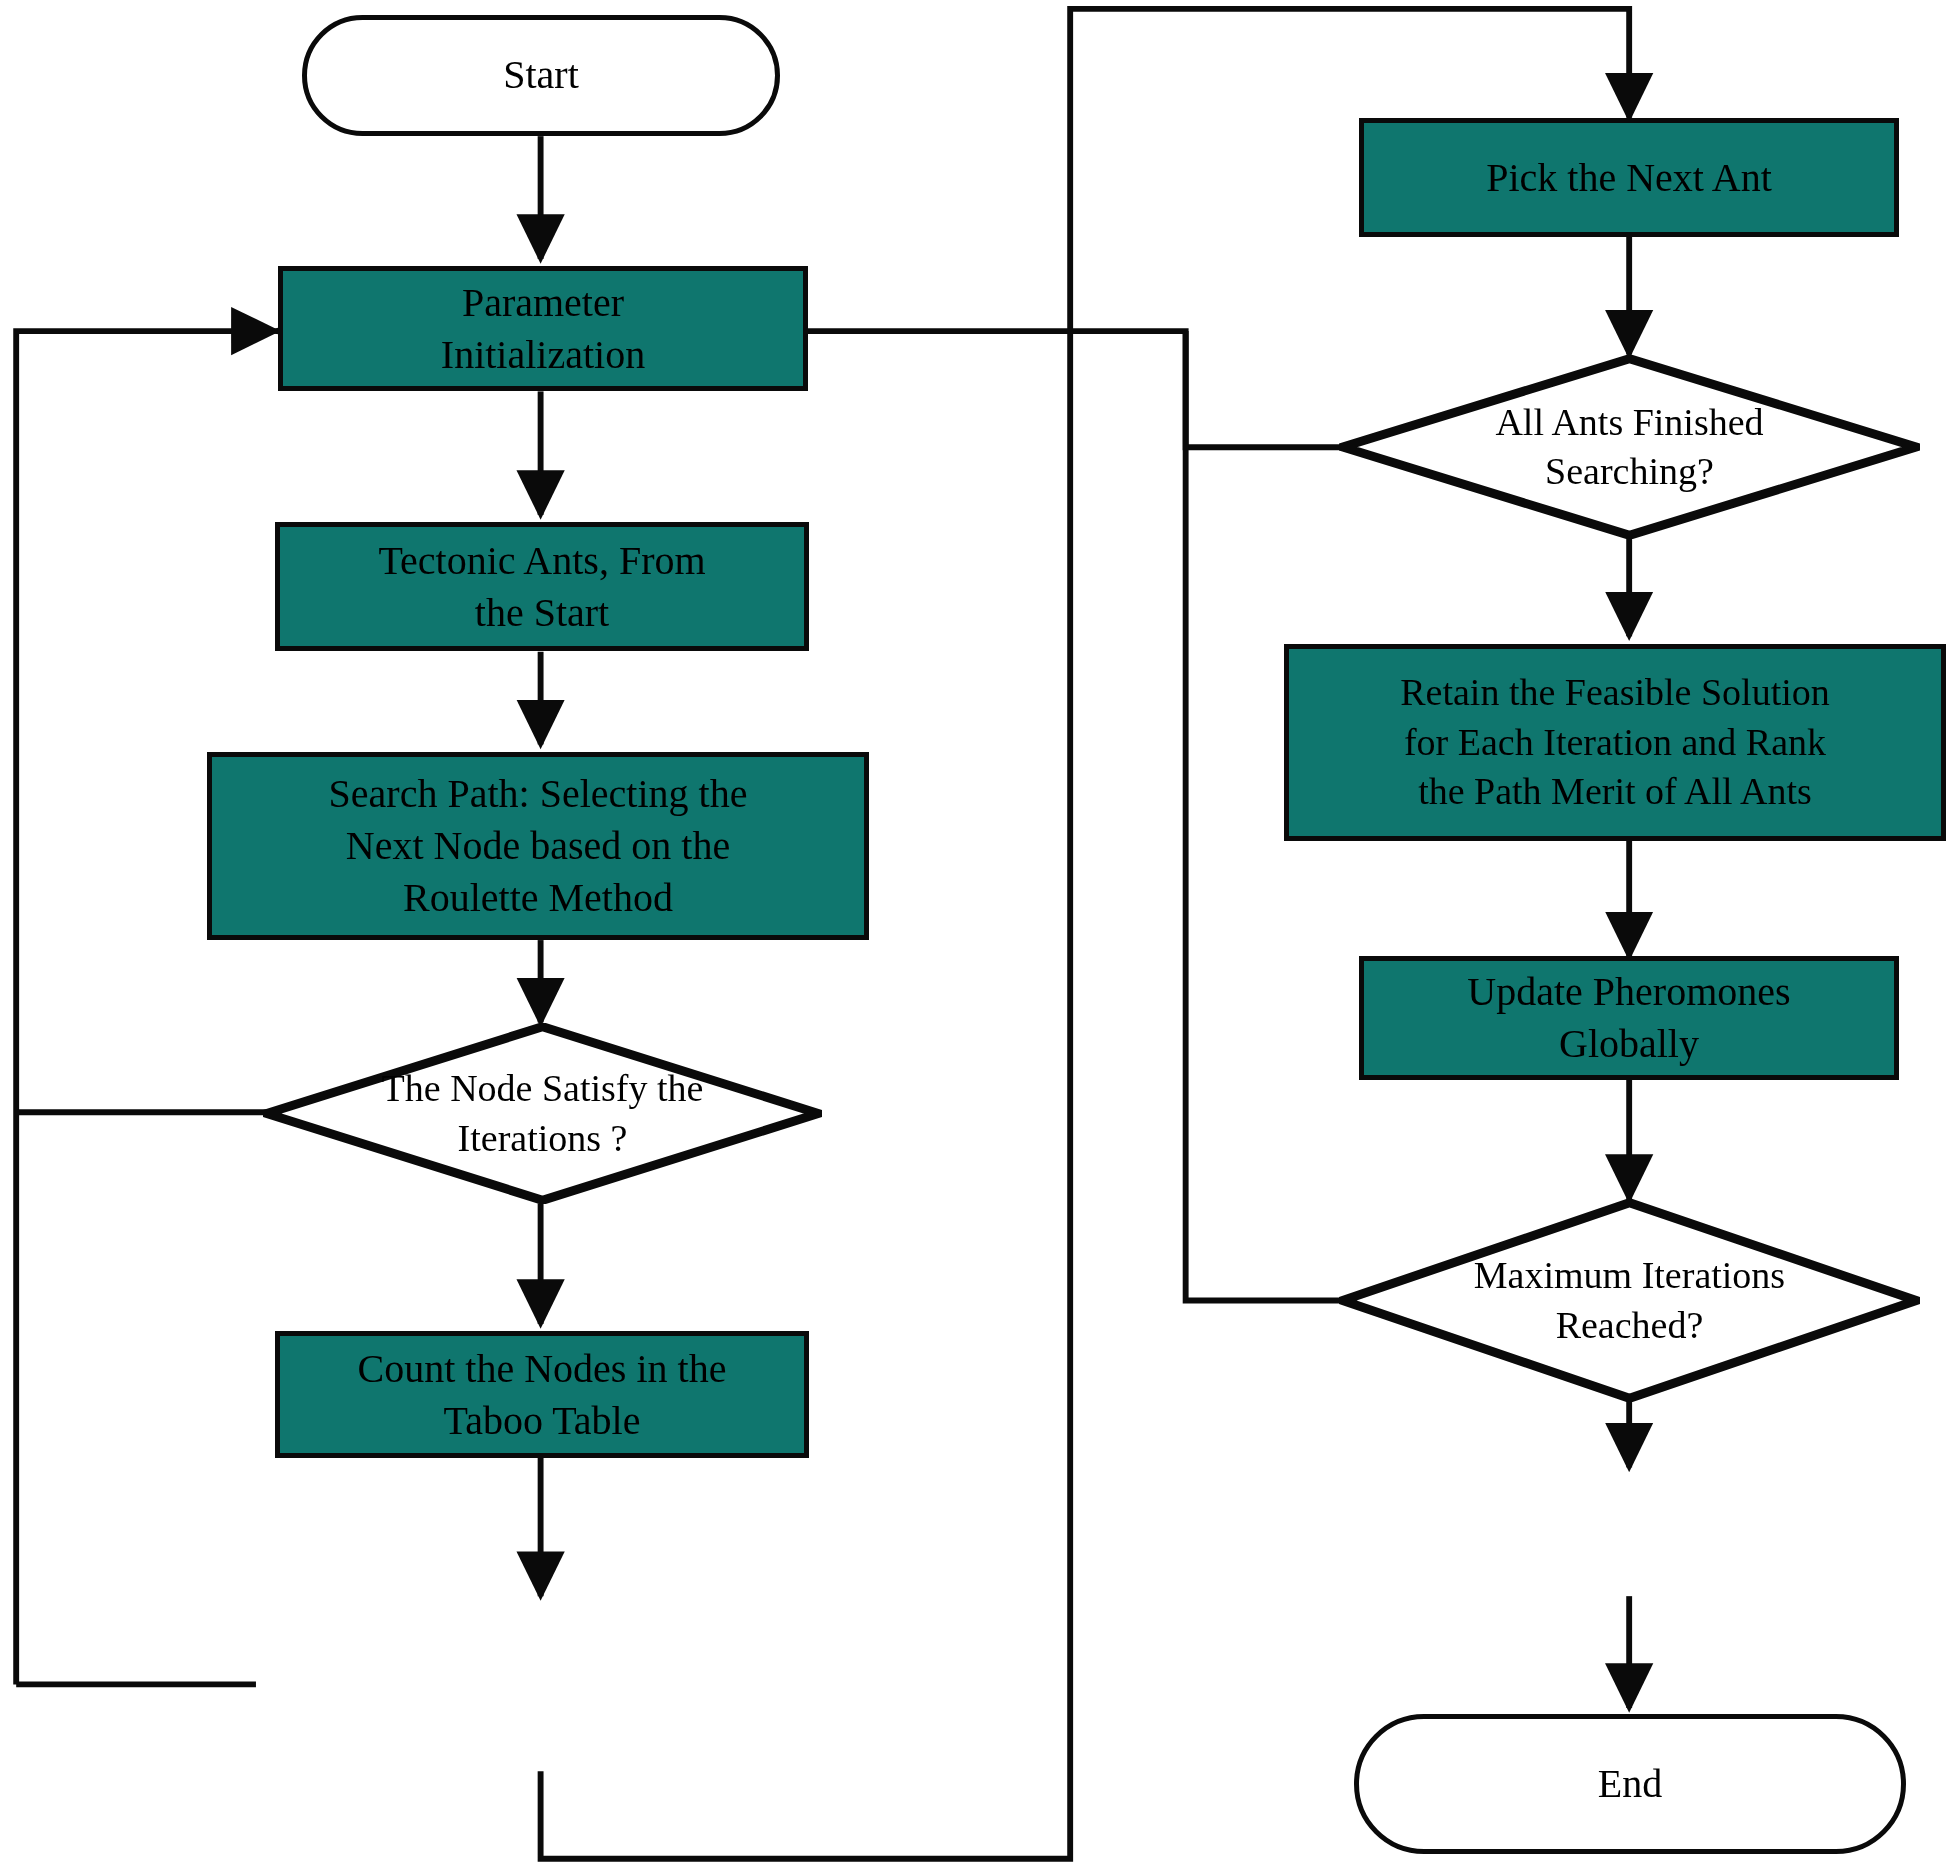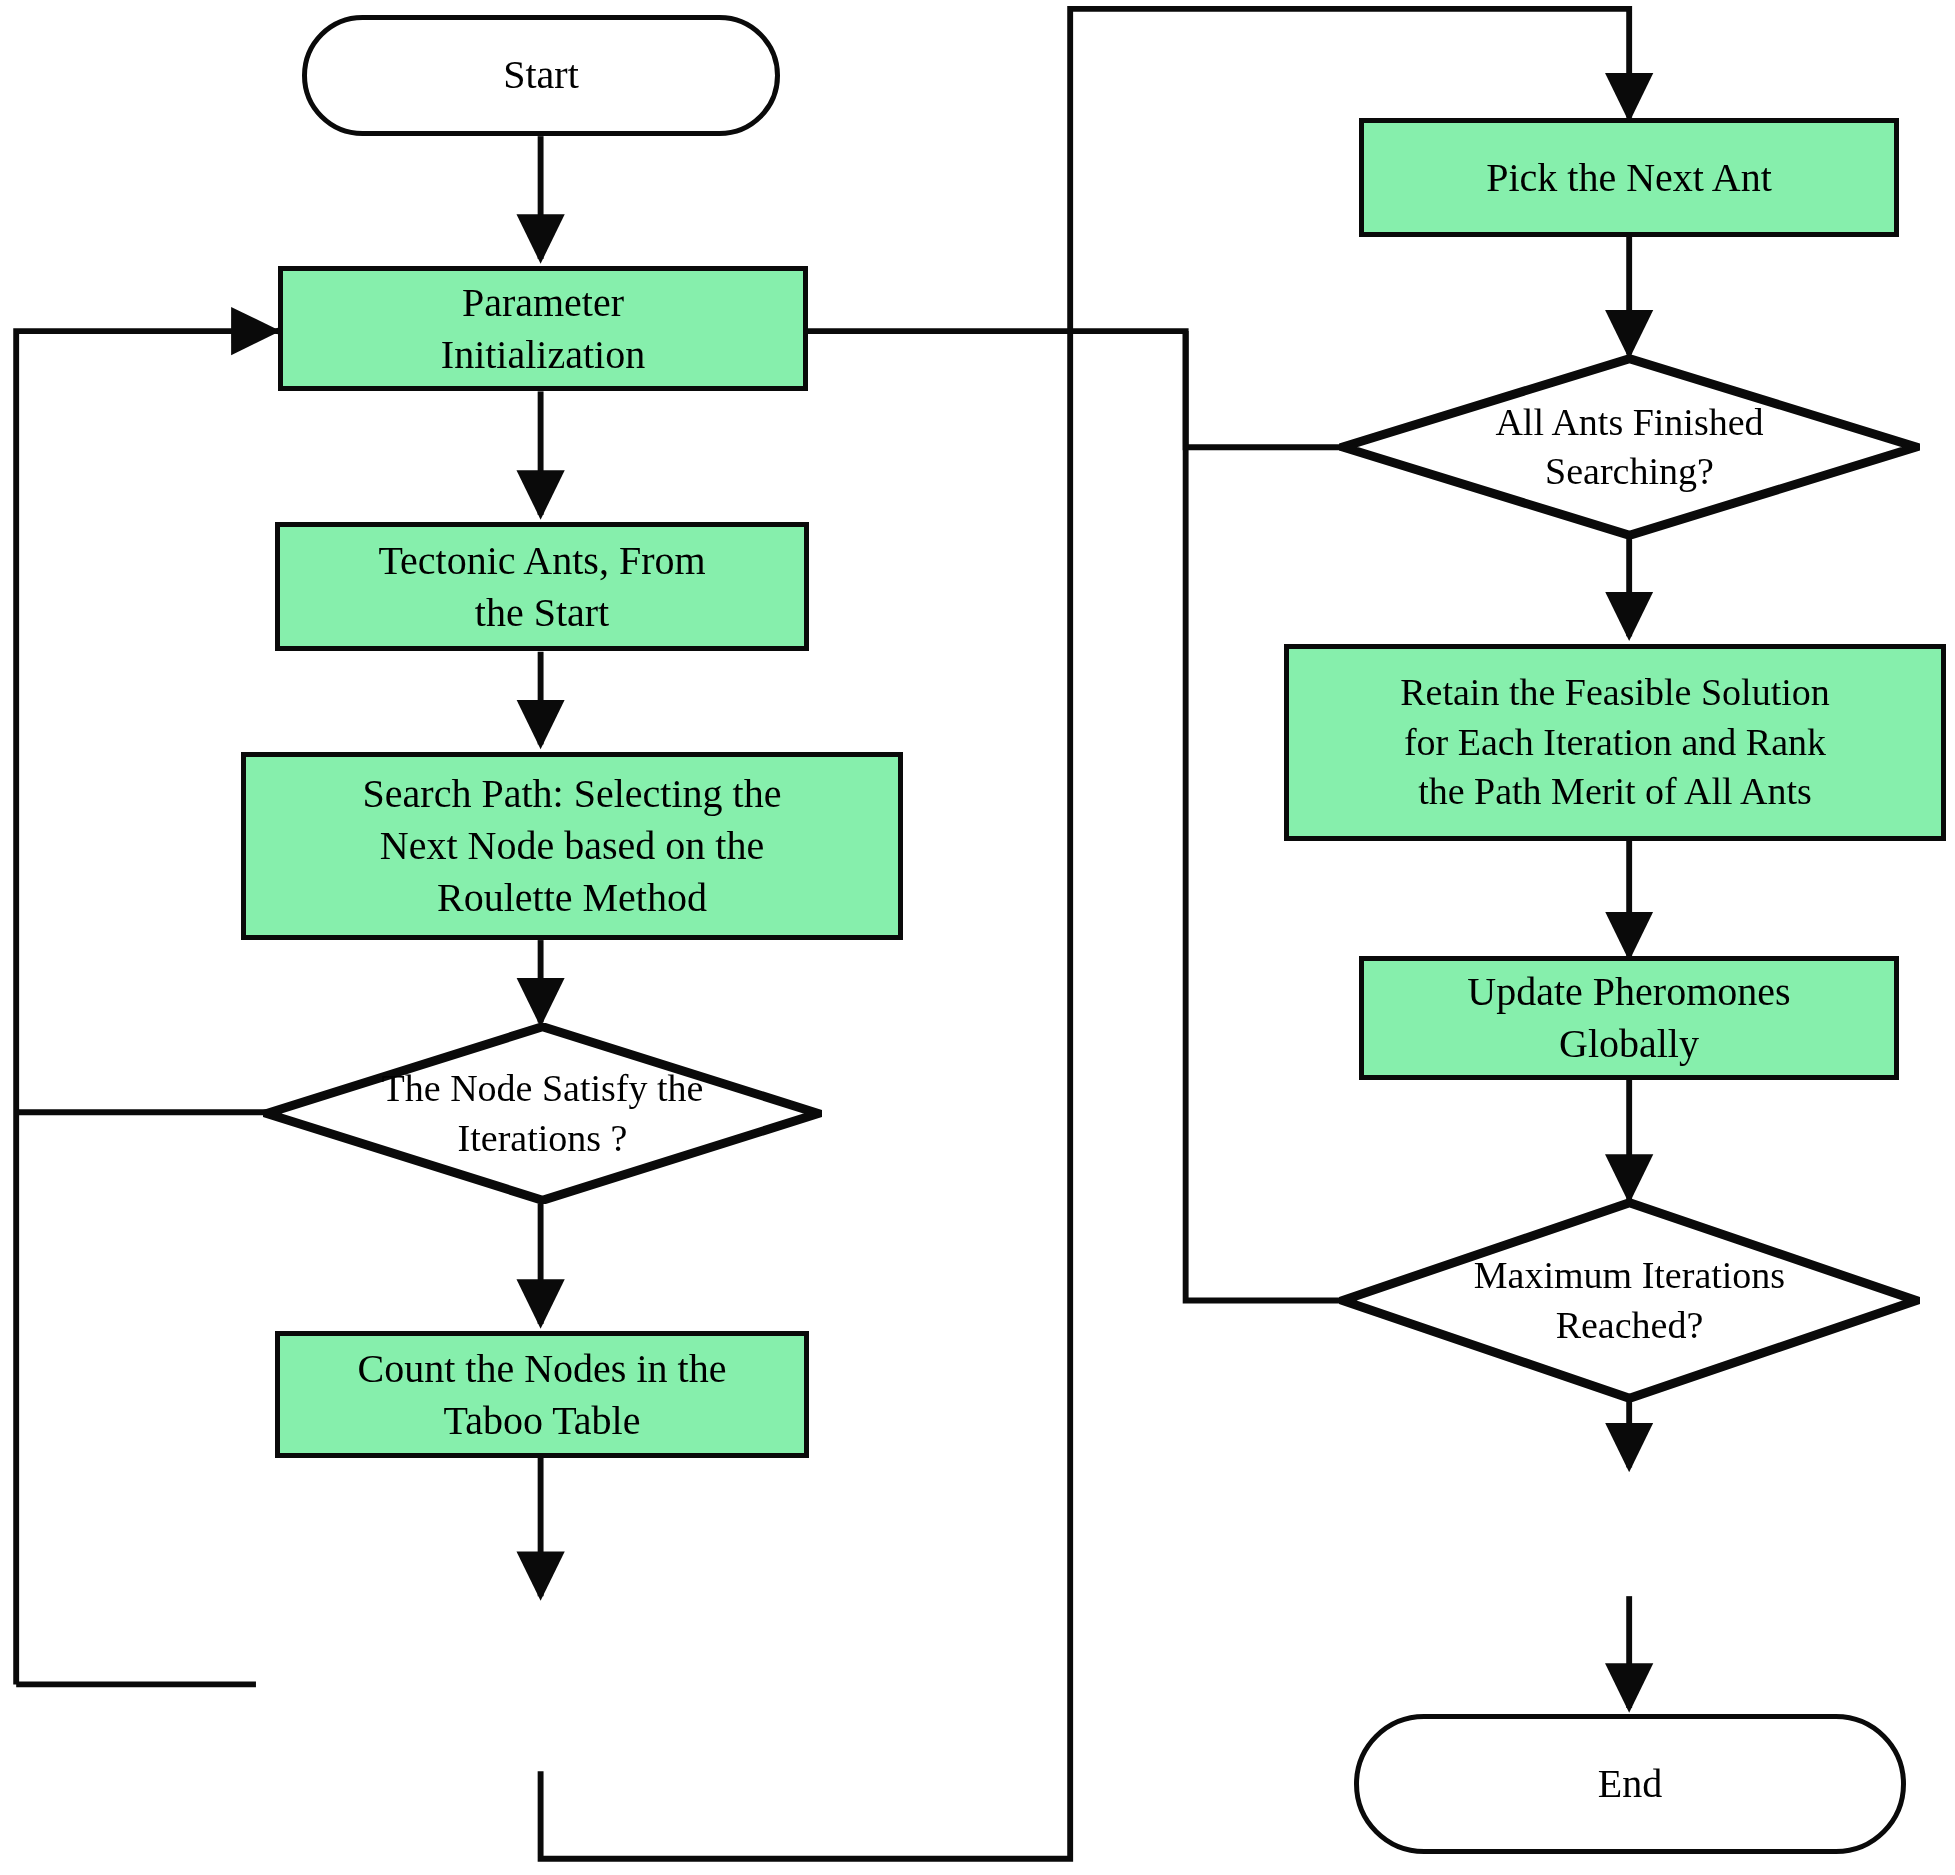--- a/index.html
+++ b/index.html
@@ -38,21 +38,21 @@
   .node .label {
     display: block;
     width: 100%;
     padding: 0 10.3px;
     box-sizing: border-box;
     white-space: pre-line;
     line-height: 1.30;
   }
   .proc {
     border: 5.1px solid #0a0a0a;
-    background: #86efac;
+    background: #0f766e;
   }
   .term {
     border: 5.9px solid #0a0a0a;
     background: #ffffff;
     border-radius: 294px;
   }
   .decision {
     background: transparent;
     border: none;
   }
@@ -128,21 +128,21 @@
   <div class="node proc fs-54" style="left:278px; top:266px; width:530px; height:125px;">
     <span class="label">Parameter
 Initialization</span>
   </div>
 
   <div class="node proc fs-54" style="left:275px; top:522px; width:534px; height:129px;">
     <span class="label">Tectonic Ants, From
 the Start</span>
   </div>
 
-  <div class="node proc fs-54" style="left:207px; top:752px; width:662px; height:188px;margin-left:34px;">
+  <div class="node proc fs-54" style="left:207px; top:752px; width:662px; height:188px;">
     <span class="label">Search Path: Selecting  the
 Next Node based on the
 Roulette Method</span>
   </div>
 
   <div class="node decision fs-52" style="left:263px; top:1023px; width:559px; height:181px;">
     <svg class="dshape" viewBox="0 0 760 246" preserveAspectRatio="none">
       <polygon points="380,5 755,123 380,241 5,123" fill="#ffffff" stroke="#0a0a0a" stroke-width="9" vector-effect="non-scaling-stroke"></polygon>
     </svg>
     <span class="label">The Node Satisfy the

